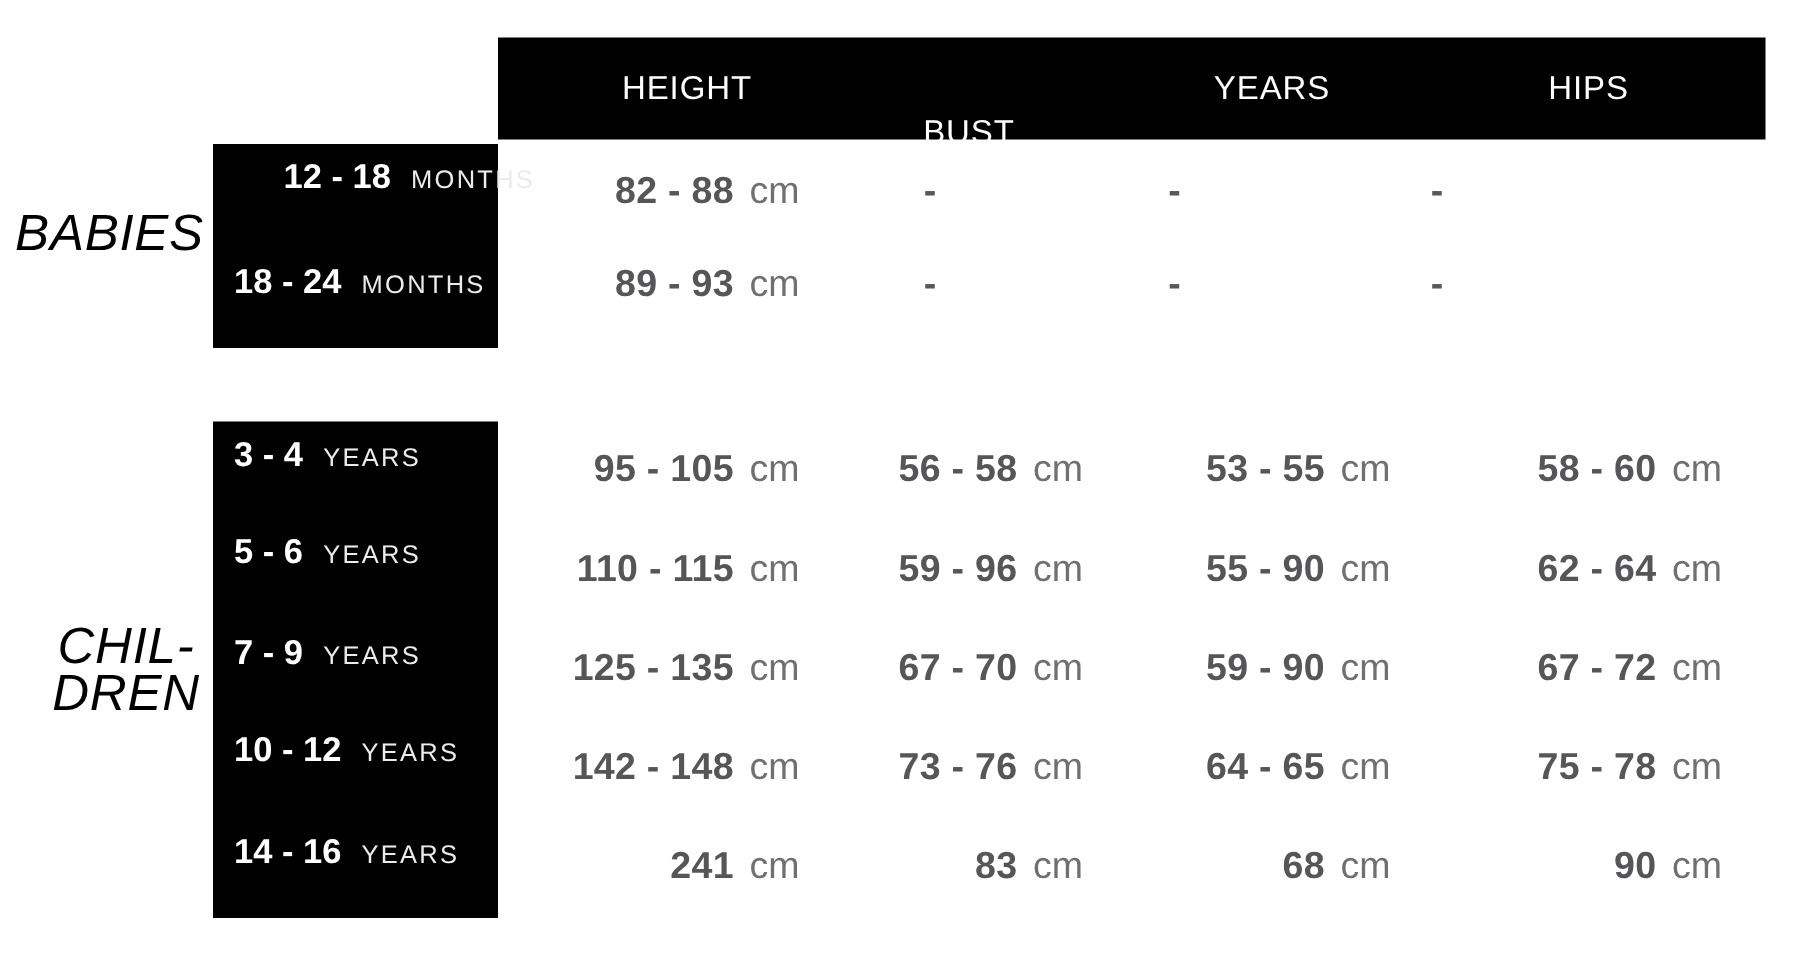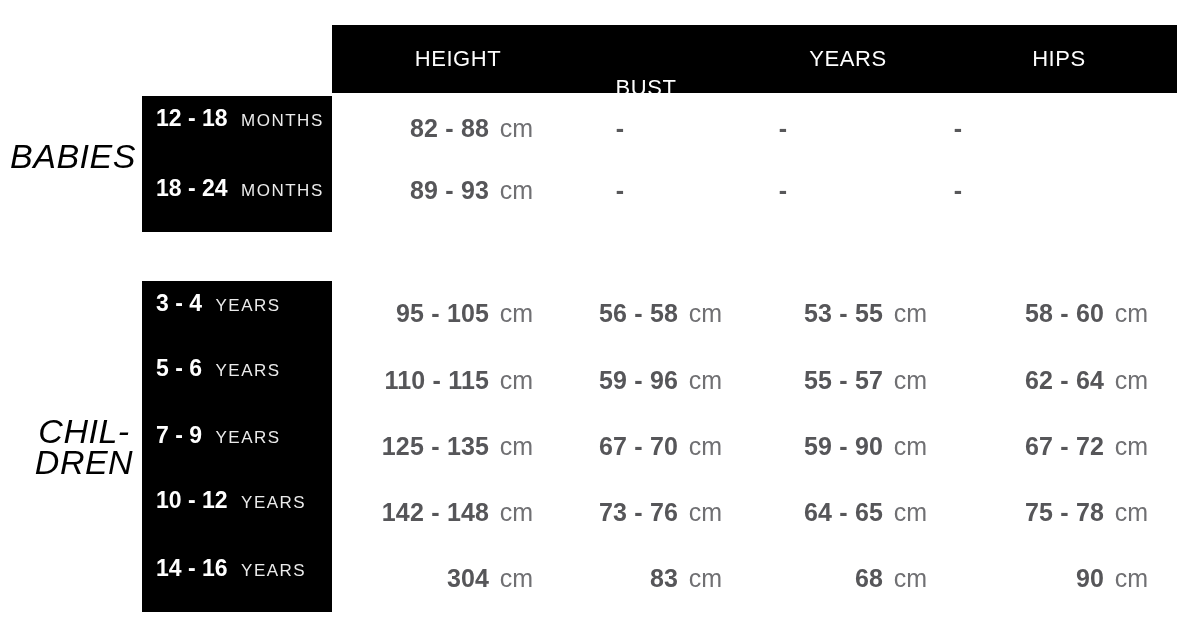--- a/index.html
+++ b/index.html
@@ -45,21 +45,21 @@
   .cat.children{left:84px;top:447px;}
 
   
   .age{
     position:absolute;left:156px;
     transform:translateY(-50%);
     white-space:nowrap;line-height:1;
   }
   .age .a-num{color:#ffffff;font-weight:bold;font-size:23px;}
   .age .a-unit{color:#ebebeb;font-weight:400;font-size:17px;letter-spacing:1.5px;margin-left:9px;}
-  .lb-b0{top:118px;} .lb-b1{top:188px;}
+  .lb-b0{top:118px;margin-left:33px;} .lb-b1{top:188px;}
   .lb-c0{top:303px;} .lb-c1{top:368px;} .lb-c2{top:435px;} .lb-c3{top:500px;} .lb-c4{top:568px;}
 
   
   .vcell{
     position:absolute;
     transform:translateY(-50%);
     text-align:right;white-space:nowrap;line-height:1;
   }
   .vcell .v-num{color:#565659;font-weight:bold;font-size:25px;letter-spacing:0.2px;}
   .vcell .v-unit{color:#707073;font-weight:400;font-size:25px;margin-left:6px;}
@@ -164,21 +164,21 @@
 
   <div class="vcell c-h r-c1">
     <span class="v-num">110 - 115</span>
     <span class="v-unit">cm</span>
   </div>
   <div class="vcell c-b r-c1">
     <span class="v-num">59 - 96</span>
     <span class="v-unit">cm</span>
   </div>
   <div class="vcell c-w r-c1">
-    <span class="v-num">55 - 57</span>
+    <span class="v-num">55 - 90</span>
     <span class="v-unit">cm</span>
   </div>
   <div class="vcell c-hp r-c1">
     <span class="v-num">62 - 64</span>
     <span class="v-unit">cm</span>
   </div>
 
   <div class="vcell c-h r-c2">
     <span class="v-num">125 - 135</span>
     <span class="v-unit">cm</span>
@@ -207,21 +207,21 @@
   <div class="vcell c-w r-c3">
     <span class="v-num">64 - 65</span>
     <span class="v-unit">cm</span>
   </div>
   <div class="vcell c-hp r-c3">
     <span class="v-num">75 - 78</span>
     <span class="v-unit">cm</span>
   </div>
 
   <div class="vcell c-h r-c4">
-    <span class="v-num">304</span>
+    <span class="v-num">241</span>
     <span class="v-unit">cm</span>
   </div>
   <div class="vcell c-b r-c4">
     <span class="v-num">83</span>
     <span class="v-unit">cm</span>
   </div>
   <div class="vcell c-w r-c4">
     <span class="v-num">68</span>
     <span class="v-unit">cm</span>
   </div>

